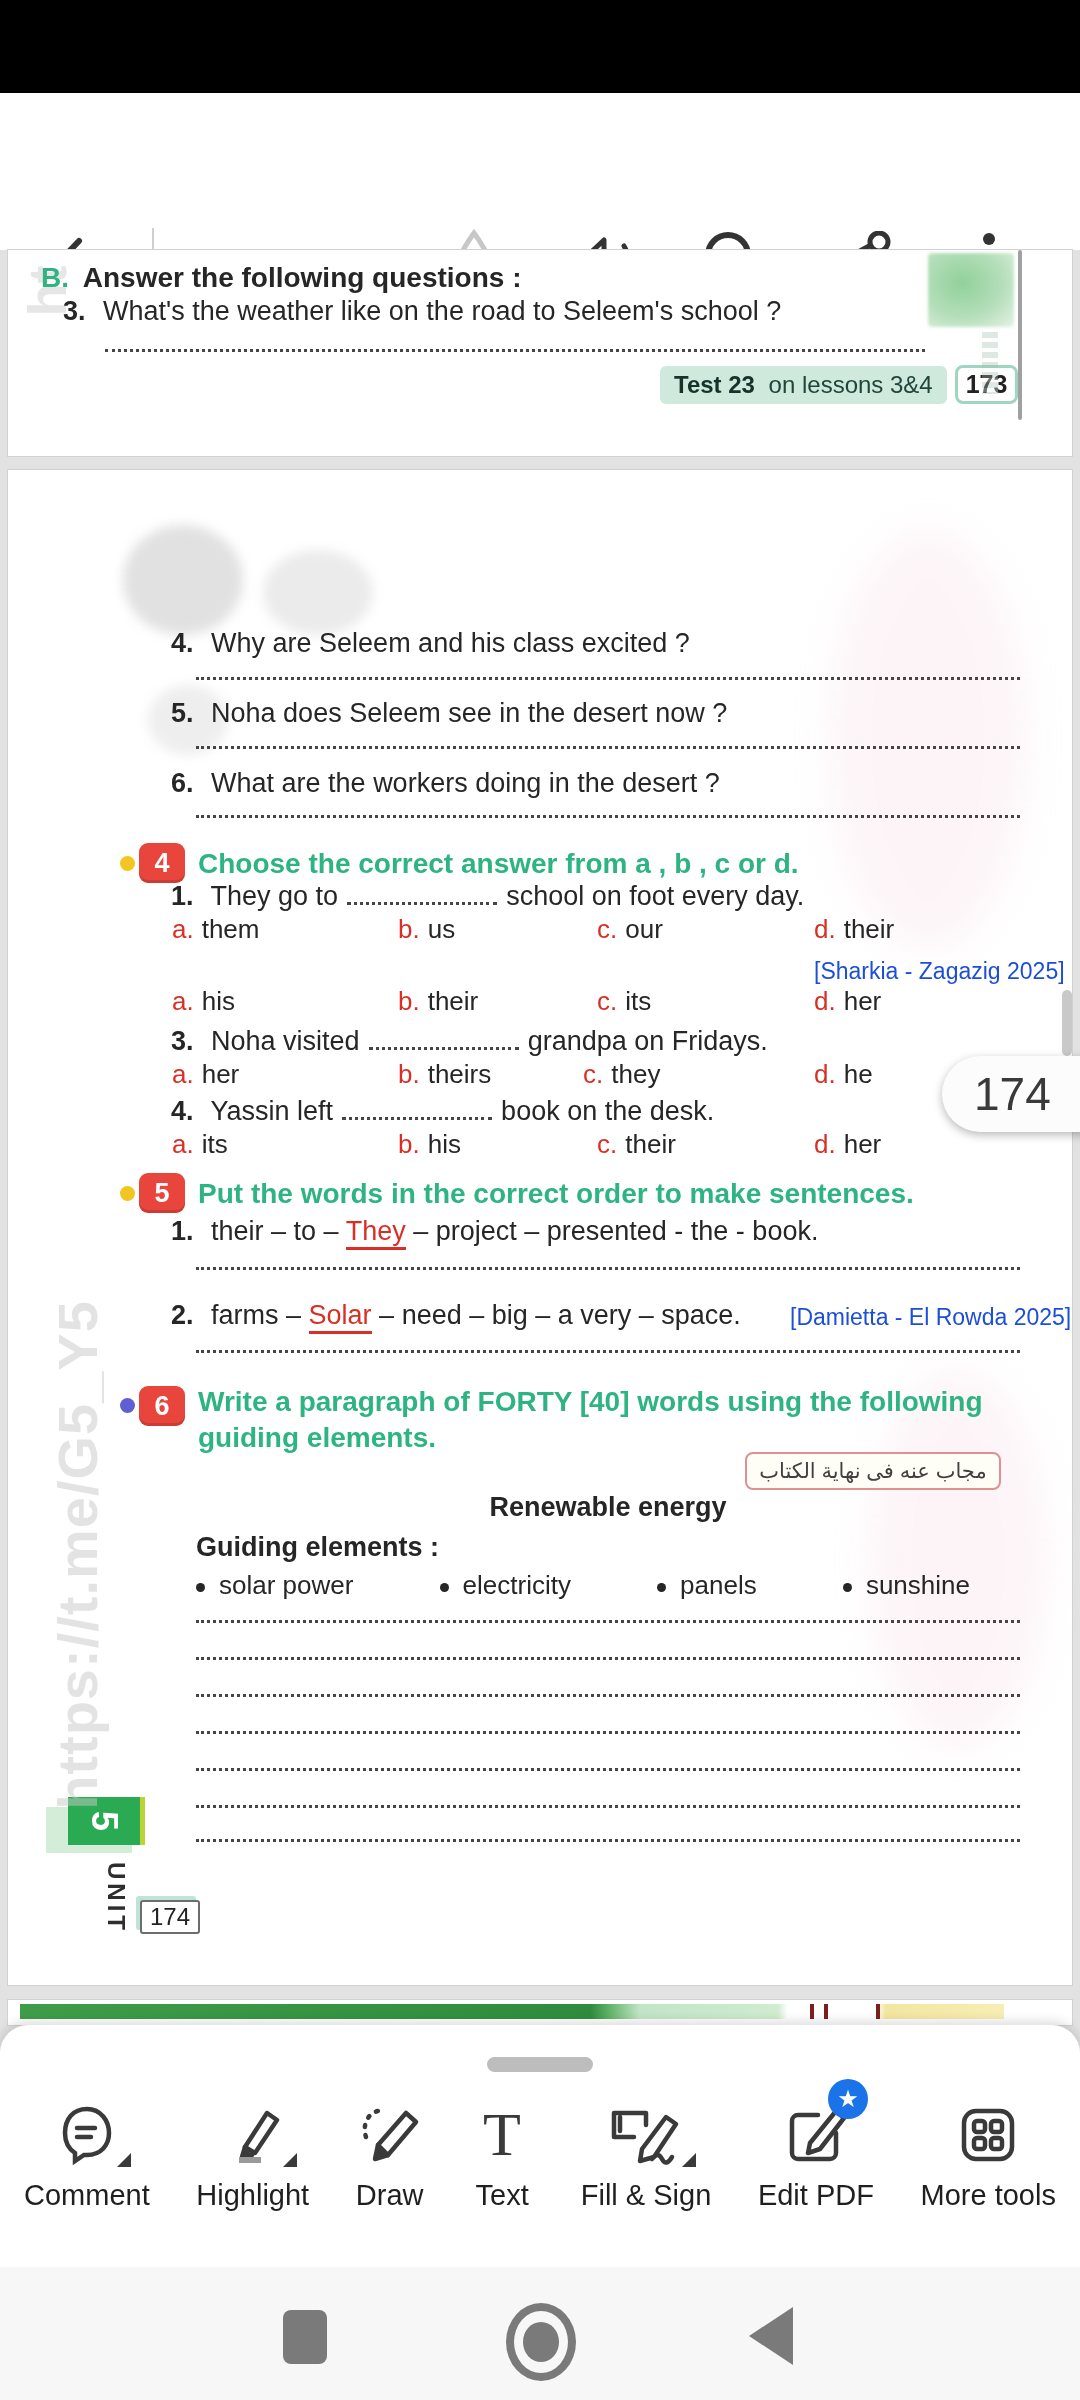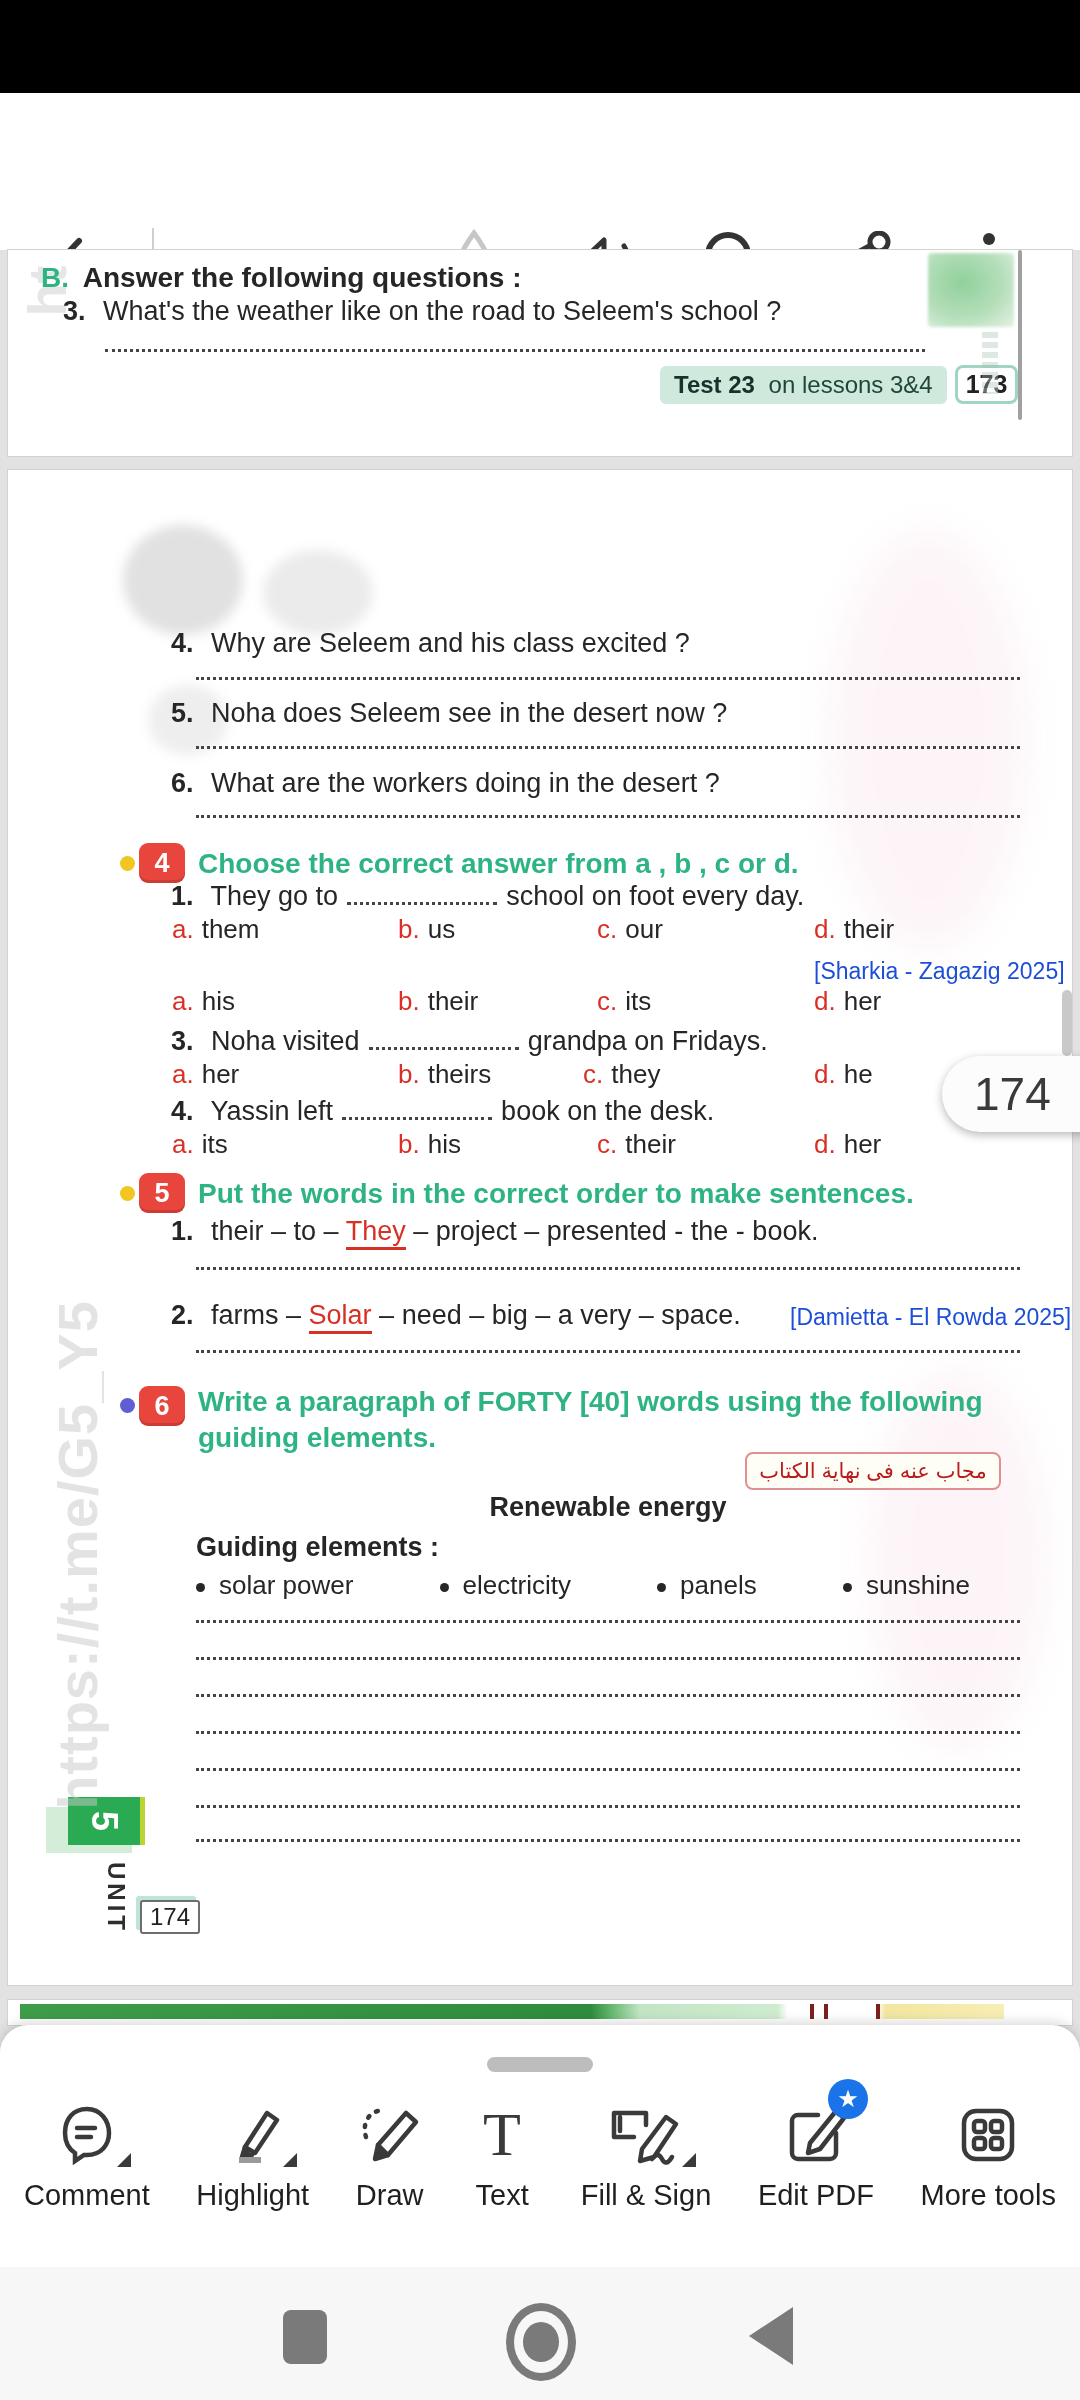--- a/index.html
+++ b/index.html
@@ -53,21 +53,21 @@
   .opt{font-size:26px;color:#262626;white-space:nowrap;}
   .source-tag{font-size:23px;color:#1d4ed8;white-space:nowrap;text-align:right;}
   .hl-red{color:#d93025;border-bottom:3px solid #d93025;padding-bottom:1px;}
   .smudge{border-radius:50%;filter:blur(6px);}
   #wm2{width:820px;height:60px;left:-343px;top:1055px;transform:rotate(-90deg);
        font-size:56px;font-weight:700;letter-spacing:1px;color:#c9c9c9;opacity:.5;text-align:center;}
   .pinkblob{border-radius:50%;filter:blur(18px);background:#f3c7d4;opacity:.18;}
 
   .arabic-box{left:737px;top:982px;width:252px;height:34px;border:2px solid #e09090;border-radius:8px;
               background:#fffef6;display:flex;align-items:center;justify-content:center;
-              font-size:21px;color:#b91c1c;}
+              font-size:21px;color:#404040;}
   .bullets-row{left:188px;top:1100px;width:774px;display:flex;justify-content:space-between;}
   .bullet-item{font-size:26px;color:#262626;white-space:nowrap;}
   .bullet-item .b-dot{display:inline-block;width:9px;height:9px;border-radius:50%;background:#262626;
                       margin-right:14px;vertical-align:middle;}
 
   
   #unit-shadow{left:38px;top:1337px;width:86px;height:46px;background:#c8e8cf;opacity:.8;}
   #unit-tab{left:60px;top:1327px;width:72px;height:48px;background:#2aab53;border-right:5px solid #b9d433;
             display:flex;align-items:center;justify-content:center;}
   #unit-tab span{color:#fff;font-weight:700;font-size:36px;transform:rotate(90deg);}

